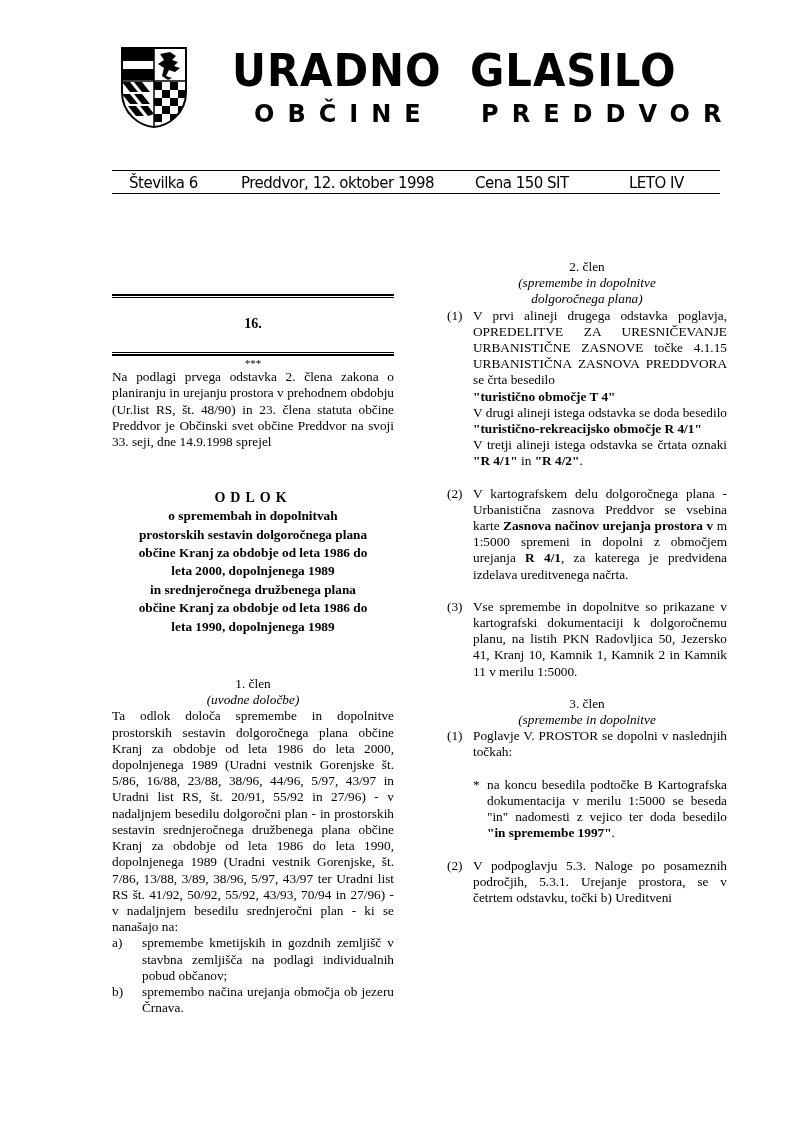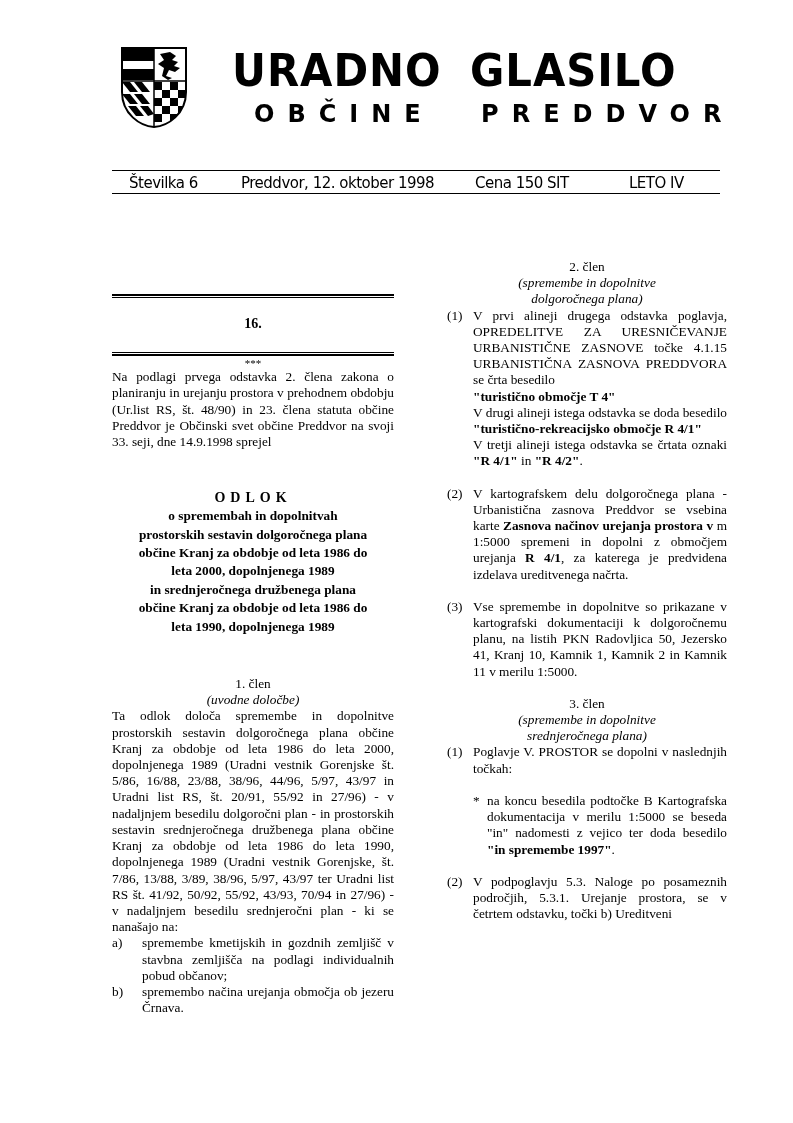--- a/index.html
+++ b/index.html
@@ -156,21 +156,20 @@
   <div class="gap"></div>
 
   <div class="para">
     <span class="lbl">(3)</span>
     <div class="txt">Vse spremembe in dopolnitve so prikazane v kartografski dokumentaciji k dolgoročnemu planu, na listih PKN Radovljica 50, Jezersko 41, Kranj 10, Kamnik 1, Kamnik 2 in Kamnik 11 v merilu 1:5000.</div>
   </div>
   <div class="gap"></div>
 
   <div class="center">3. člen</div>
   <div class="center it">(spremembe in dopolnitve</div>
-  <div class="center it">srednjeročnega plana)</div>
 
   <div class="para">
     <span class="lbl">(1)</span>
     <div class="txt">
       <div>Poglavje V. PROSTOR se dopolni v naslednjih točkah:</div>
     </div>
   </div>
   <div class="gap"></div>
 
   <div class="bullet">

